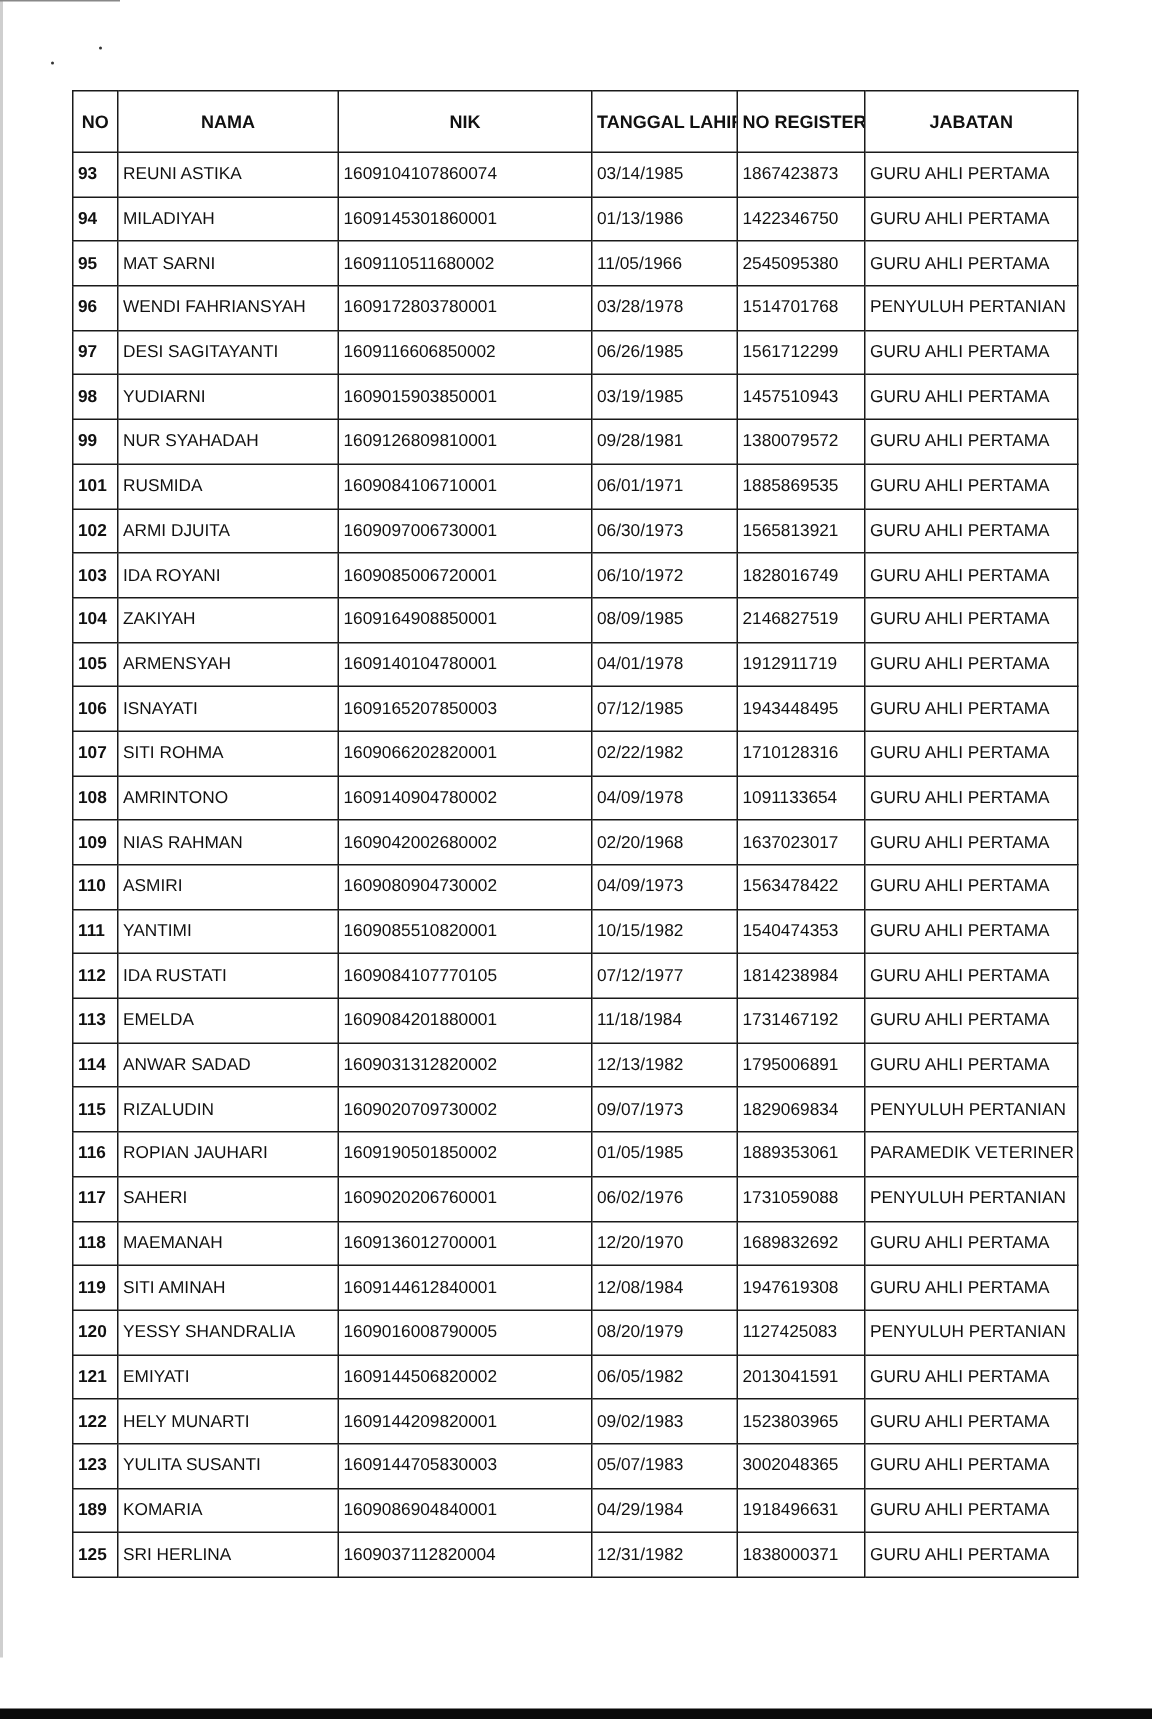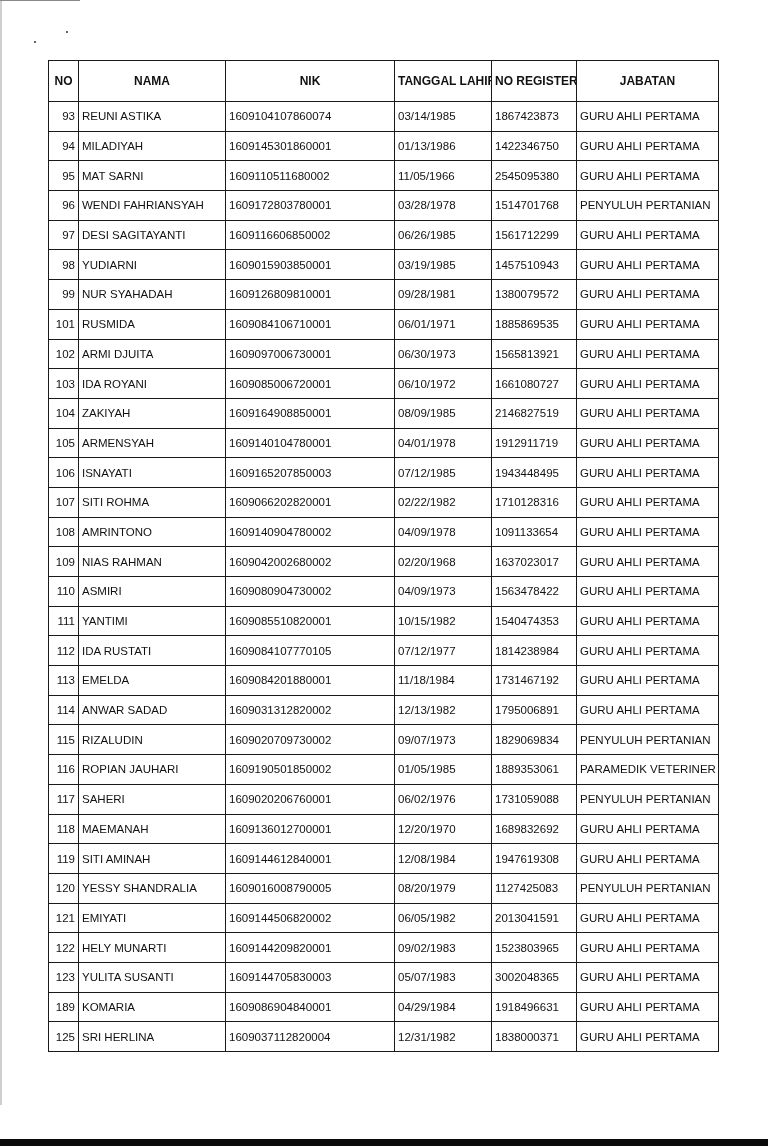--- a/index.html
+++ b/index.html
@@ -13,21 +13,21 @@
   .bottom-bar { position: absolute; left: 0; top: 1139px; width: 768px; height: 7px; background: #0a0a0a; }
   table.doc {
     position: absolute; left: 48px; top: 60px; width: 670px;
     border-collapse: collapse; table-layout: fixed;
   }
   table.doc th, table.doc td {
     border: 1.3px solid #1a1a1a; padding: 0 3px; white-space: nowrap; overflow: hidden;
   }
   table.doc th { height: 40px; font-size: 12px; font-weight: bold; text-align: center; }
   table.doc td { height: 28.7px; font-size: 11.5px; }
-  td.c-no { text-align: right; padding-right: 5px; }
+  td.c-no { text-align: left; padding-right: 5px; font-weight: bold; }
   td.c-name, td.c-nik, td.c-dob, td.c-reg, td.c-job { text-align: left; padding-left: 2px; }
 </style>
 </head>
 <body>
 
 <div class="page-edge-left"></div>
 <div class="page-edge-top"></div>
 <div class="speck" style="left:34px;top:41px;"></div>
 <div class="speck" style="left:66px;top:31px;"></div>
 
@@ -121,21 +121,21 @@
         <td class="c-nik">1609097006730001</td>
         <td class="c-dob">06/30/1973</td>
         <td class="c-reg">1565813921</td>
         <td class="c-job">GURU AHLI PERTAMA</td>
       </tr>
       <tr>
         <td class="c-no">103</td>
         <td class="c-name">IDA ROYANI</td>
         <td class="c-nik">1609085006720001</td>
         <td class="c-dob">06/10/1972</td>
-        <td class="c-reg">1661080727</td>
+        <td class="c-reg">1828016749</td>
         <td class="c-job">GURU AHLI PERTAMA</td>
       </tr>
       <tr>
         <td class="c-no">104</td>
         <td class="c-name">ZAKIYAH</td>
         <td class="c-nik">1609164908850001</td>
         <td class="c-dob">08/09/1985</td>
         <td class="c-reg">2146827519</td>
         <td class="c-job">GURU AHLI PERTAMA</td>
       </tr>

